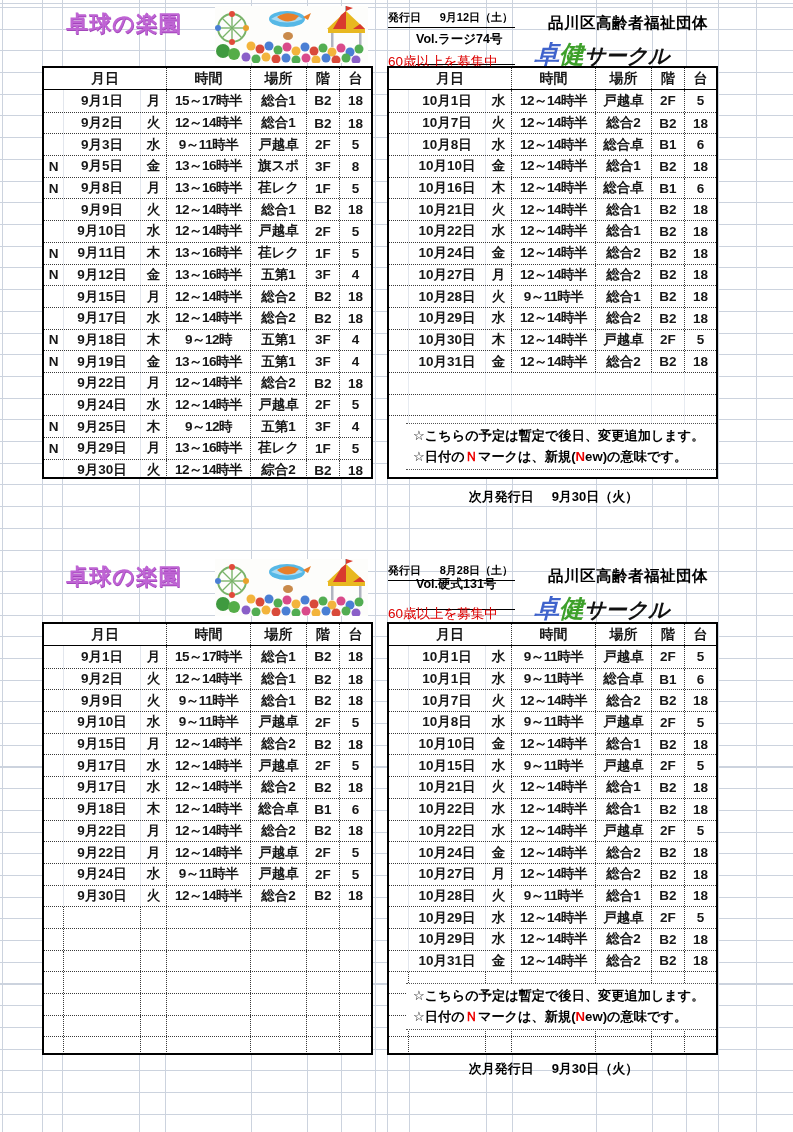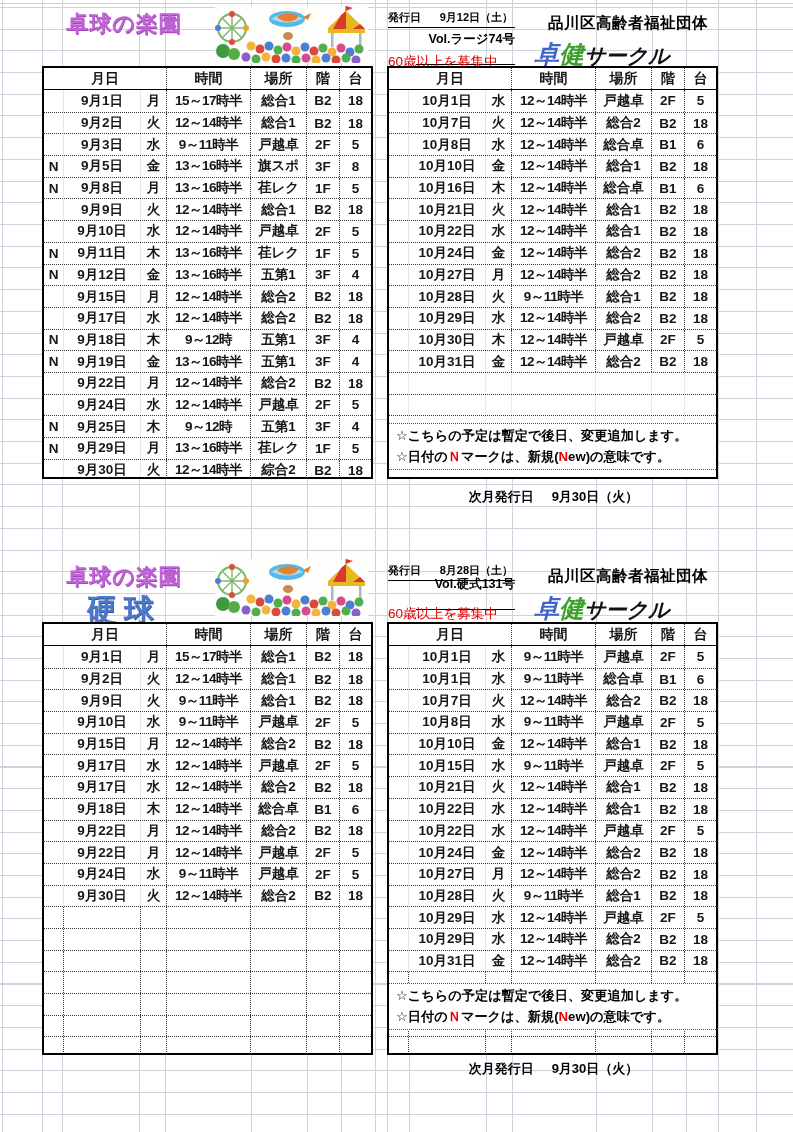--- a/index.html
+++ b/index.html
@@ -33,21 +33,21 @@
   .title-main { position:absolute; left:38px; width:172px; text-align:center;
     font-size:22px; font-weight:bold; color:#bf64d4; letter-spacing:1px;
     text-shadow:0.5px 0.5px 0 #a346bb; white-space:nowrap; }
   .title-sub { position:absolute; left:38px; width:172px; text-align:center;
     font-weight:bold; white-space:nowrap; }
   .sub-orange { color:#c8821f; font-size:26px; letter-spacing:5px; text-shadow:0.5px 0.5px 0 #a5690f; }
   .sub-blue   { color:#4b79c8; font-size:30px; letter-spacing:7px; text-shadow:0.5px 0.5px 0 #33549b; }
   .clip { position:absolute; left:215px; width:153px; height:57px; overflow:hidden; }
   .issue { position:absolute; left:388px; width:127px; display:flex; justify-content:space-between;
     font-size:11px; font-weight:bold; border-bottom:1px solid #000; padding:2px 2px 2px 0; white-space:nowrap; }
-  .vol { position:absolute; left:416px; width:99px; text-align:right; font-size:12.5px;
+  .vol { position:absolute; left:416px; width:99px; text-align:left; font-size:12.5px;
     font-weight:bold; border-bottom:1px solid #000; padding-bottom:16px; white-space:nowrap; }
   .recruit { position:absolute; left:388px; width:130px; font-size:13.5px; font-weight:normal;
     color:#dd0000; white-space:nowrap; }
   .org1 { position:absolute; left:534px; width:188px; text-align:center; font-size:15.5px;
     font-weight:bold; letter-spacing:0.5px; white-space:nowrap; }
   .org2 { position:absolute; left:534px; width:188px; text-align:left; font-style:italic;
     font-weight:bold; white-space:nowrap; }
   .org2 .taku { color:#3f63cc; font-size:25px; }
   .org2 .ken  { color:#3da02a; font-size:25px; }
   .org2 .kuro { color:#111;    font-size:21px; }
@@ -68,21 +68,21 @@
   .hdate { grid-column:1/4; border-right:1px dotted #333; }
   .hsep  { border-right:1px dotted #333; }
   .tbody .srow + .srow { border-top:1px dotted #3a3a3a; }
   .c-n { color:#ee0000; font-size:13px; }
   .v-lt { border-right:1px solid #e2e6ed; }
   .v-dt { border-right:1px dotted #3a3a3a; }
   .c-time { letter-spacing:-0.5px; }
   .srow.plain { border-top:1px solid #dfe4ec; }
   .srow.plain > .v-dt { border-right:1px solid #e7ebf1; }
   .srow.plain.first-blank { border-top:1px dotted #3a3a3a; }
-  .notes { position:absolute; left:0; right:0; background:#fff; border-top:1px dotted #555;
+  .notes { position:absolute; left:17px; right:0; background:#fff; border-top:1px dotted #555;
     border-bottom:1px dotted #555; padding:2px 0 2px 7px; font-size:13.2px; font-weight:bold;
     line-height:20.5px; white-space:nowrap; }
   .notes .red { color:#ee0000; }
   #t01 .notes { bottom:7px; }
   #t11 .notes { bottom:23px; }
   
   .s0.title-main { top:9px; }   .s0.title-sub { top:39px; }
   .s1.title-main { top:562px; } .s1.title-sub { top:590px; }
   .s0.clip { top:6px; } .s1.clip { top:559px; }
   .s0.issue { top:8px; }   .s1.issue { top:561px; }
@@ -499,21 +499,20 @@
         <div class=""><span>☆日付の</span><span class="red">Ｎ</span><span>マークは、新規(</span><span class="red">N</span><span>ew)の意味です。</span></div>
       </div>
     </div>
 
   <div class="nextrow s0">
     <span>次月発行日</span>
     <span>9月30日（火）</span>
   </div>
 
   <div class="title-main s1">卓球の楽園</div>
-  <div class="title-sub sub-blue s1">硬球</div>
 
   <div class="clip s1">
     <svg width="153" height="57" viewBox="0 0 153 57">
       <use href="#clipscene"></use>
       <rect x="0" y="0" width="153" height="57" fill="#fdfdfb"></rect>
       <circle cx="17" cy="22" r="14" fill="none" stroke="#7ab36a" stroke-width="2"></circle>
       <line x1="17" y1="8" x2="17" y2="36" stroke="#7ab36a" stroke-width="1.4"></line>
       <line x1="3" y1="22" x2="31" y2="22" stroke="#7ab36a" stroke-width="1.4"></line>
       <line x1="7" y1="12" x2="27" y2="32" stroke="#7ab36a" stroke-width="1.2"></line>
       <line x1="27" y1="12" x2="7" y2="32" stroke="#7ab36a" stroke-width="1.2"></line>

